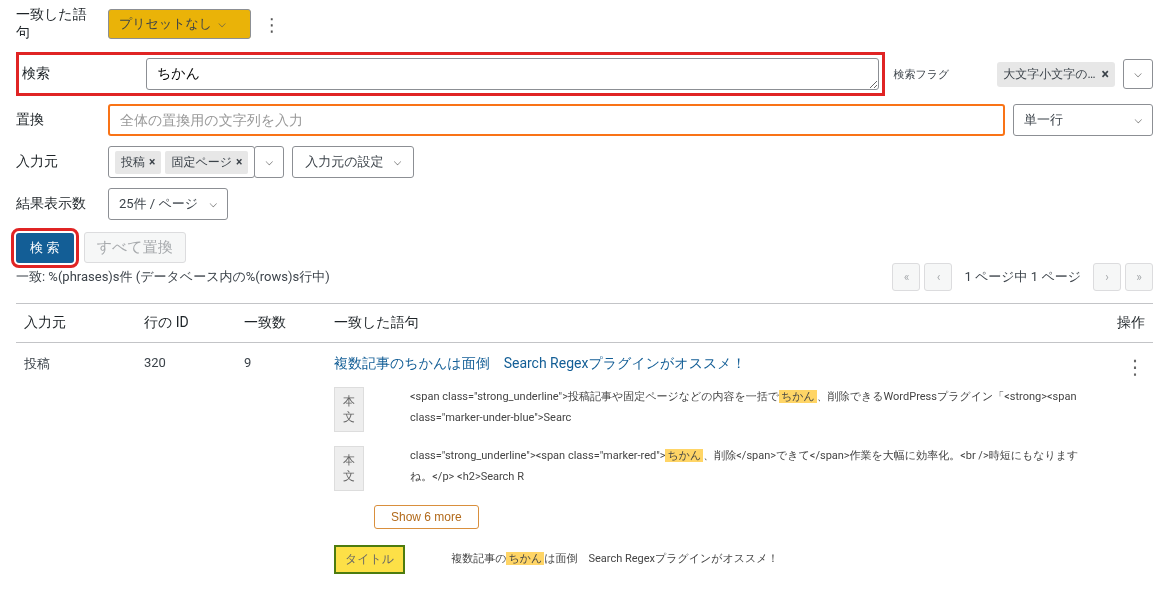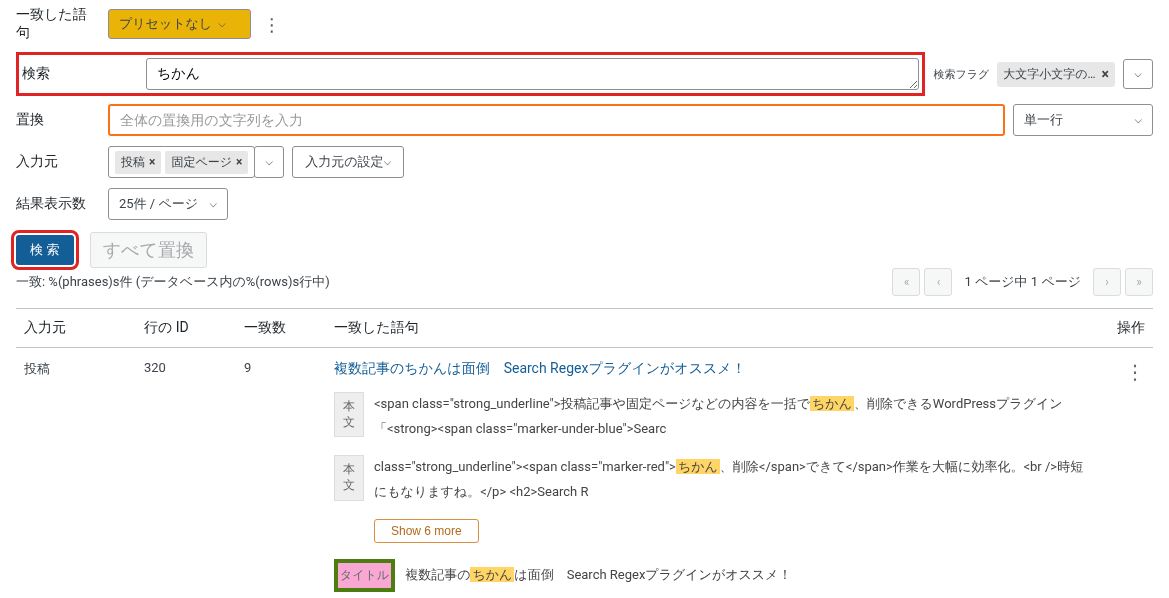--- a/index.html
+++ b/index.html
@@ -7,55 +7,55 @@
     .form-row { display: flex; align-items: center; margin-bottom: 10px; gap: 8px; }
     .label-cell { width: 84px; font-size: 14px; color: #1d2327; }
     .preset-select { border: 1px solid #8c8f94; border-radius: 3px; padding: 4px 24px 4px 10px; background: #eab308; font-size: 13px; position: relative; display: inline-flex; align-items: center; gap: 6px; height: 30px; }
     .chev { font-size: 10px; color: #555; }
     .more-dots { font-size: 18px; color: #555; margin-left: 4px; cursor: pointer; letter-spacing: -1px; }
     .red-box { border: 3px solid #e02424; padding: 3px; display: flex; align-items: center; gap: 8px; }
     .search-red { flex: 0 0 auto; }
     .search-red .label-cell { width: 76px; }
     .search-textarea { flex: 1; border: 1px solid #8c8f94; border-radius: 3px; padding: 6px 10px; font-size: 14px; resize: both; height: 32px; font-family: inherit; }
     .flags-label { font-size: 11px; white-space: nowrap; }
-    .flag-chip { background: #e7e7e7; border-radius: 3px; padding: 4px 6px; font-size: 12px; display: inline-flex; align-items: center; gap: 6px; }
+    .flag-chip { background: #e7e7e7; border-radius: 3px; padding: 4px 6px; font-size: 12px; display: inline-flex; align-items: center; gap: 6px; margin-left: 40px; }
     .flag-chip .x { font-weight: bold; cursor: pointer; font-size: 14px; }
     .flag-dd { border: 1px solid #8c8f94; border-radius: 3px; width: 30px; height: 30px; display: inline-flex; align-items: center; justify-content: center; background: #fff; }
     .replace-input { flex: 1; border: 2px solid #f97316; border-radius: 3px; padding: 6px 10px; font-size: 14px; height: 32px; }
     .replace-mode { border: 1px solid #8c8f94; border-radius: 3px; padding: 0 10px; font-size: 13px; display: inline-flex; align-items: center; height: 32px; width: 140px; justify-content: space-between; background: #fff; gap: 28px; }
     .chips-box { border: 1px solid #8c8f94; border-radius: 3px; padding: 3px 6px; display: inline-flex; align-items: center; gap: 4px; height: 32px; }
     .chip { background: #e7e7e7; border-radius: 2px; padding: 3px 6px; font-size: 12px; display: inline-flex; align-items: center; gap: 4px; }
     .chip .x { font-weight: bold; cursor: pointer; }
     .dd-btn { border: 1px solid #8c8f94; border-radius: 3px; width: 30px; height: 32px; display: inline-flex; align-items: center; justify-content: center; background: #fff; margin-left: -1px; }
-    .src-settings { border: 1px solid #8c8f94; border-radius: 3px; padding: 0 12px; height: 32px; display: inline-flex; align-items: center; background: #fff; font-size: 13px; }
+    .src-settings { border: 1px solid #8c8f94; border-radius: 3px; padding: 0 12px; height: 32px; display: inline-flex; align-items: center; gap: 10px; background: #fff; font-size: 13px; }
     .perpage { border: 1px solid #8c8f94; border-radius: 3px; padding: 0 10px; height: 32px; width: 120px; display: inline-flex; align-items: center; justify-content: space-between; background: #fff; font-size: 13px; }
-    .action-row { display: flex; align-items: center; gap: 16px; margin-top: 12px; }
+    .action-row { display: flex; align-items: center; gap: 10px; margin-top: 12px; }
     .btn-primary { background: #135e96; color: #fff; border: none; padding: 6px 14px; border-radius: 3px; font-size: 13px; cursor: pointer; }
     .btn-primary.red-wrap { outline: 3px solid #e02424; outline-offset: 2px; }
-    .btn-disabled { background: #f6f7f7; border: 1px solid #dcdcde; color: #a7aaad; padding: 5px 12px; border-radius: 3px; font-size: 18px; }
+    .btn-disabled { background: #f6f7f7; border: 1px solid #dcdcde; color: #a7aaad; padding: 5px 12px; border-radius: 3px; font-size: 15px; }
     .matches-bar { display: flex; justify-content: space-between; align-items: center; font-size: 13px; color: #3c434a; }
     .pager { display: flex; align-items: center; gap: 4px; }
     .pg-btn { border: 1px solid #dcdcde; background: #f6f7f7; color: #a7aaad; width: 28px; height: 28px; display: inline-flex; align-items: center; justify-content: center; border-radius: 3px; font-size: 12px; }
     .pg-info { margin: 0 8px; font-size: 13px; }
     .results { margin-top: 12px; }
     .thead { display: flex; border-bottom: 1px solid #c3c4c7; border-top: 1px solid #c3c4c7; padding: 10px 8px; font-size: 14px; color: #1d2327; }
     .col-src { width: 120px; }
     .col-id { width: 100px; }
     .col-cnt { width: 90px; }
     .col-phrase { flex: 1; }
     .col-act { width: 60px; text-align: right; }
     .trow { display: flex; padding: 12px 8px; font-size: 13px; align-items: flex-start; }
     .trow .col-phrase a { color: #135e96; text-decoration: none; font-size: 14px; }
     .match-block { margin-top: 14px; display: flex; gap: 10px; align-items: flex-start; }
     .badge { background: #eee; border: 1px solid #ddd; padding: 6px 8px; font-size: 12px; text-align: center; line-height: 1.3; width: 30px; color: #666; }
-    .match-text { flex: 1; font-size: 13px; color: #444; line-height: 1.9; }
+    .match-text { flex: 1; font-size: 11px; color: #444; line-height: 1.9; margin-left: 36px; }
     .hl { background: #ffd566; padding: 0 2px; }
     .show-more { border: 1px solid #d98f3d; color: #b26a1b; padding: 4px 16px; border-radius: 3px; font-size: 12px; background: #fff; margin-top: 14px; display: inline-block; margin-left: 40px; }
     .title-block { margin-top: 16px; display: flex; gap: 10px; align-items: center; }
-    .title-block .badge2 { background: #f9a8d4; border: 4px solid #4d7c0f; padding: 4px 2px; font-size: 12px; color: #666; }
+    .title-block .badge2 { background: #fde047; border: 2px solid #4d7c0f; padding: 4px 9px; font-size: 12px; color: #666; }
     .actions-dots { font-size: 20px; color: #666; cursor: pointer; }
     .chips-group { display: inline-flex; }
     ::placeholder { color: #999; }
   </style>
 </head>
 <body>
 
 <div class="form-row">
   <div class="label-cell">一致した語句</div>
   <div class="preset-select">

